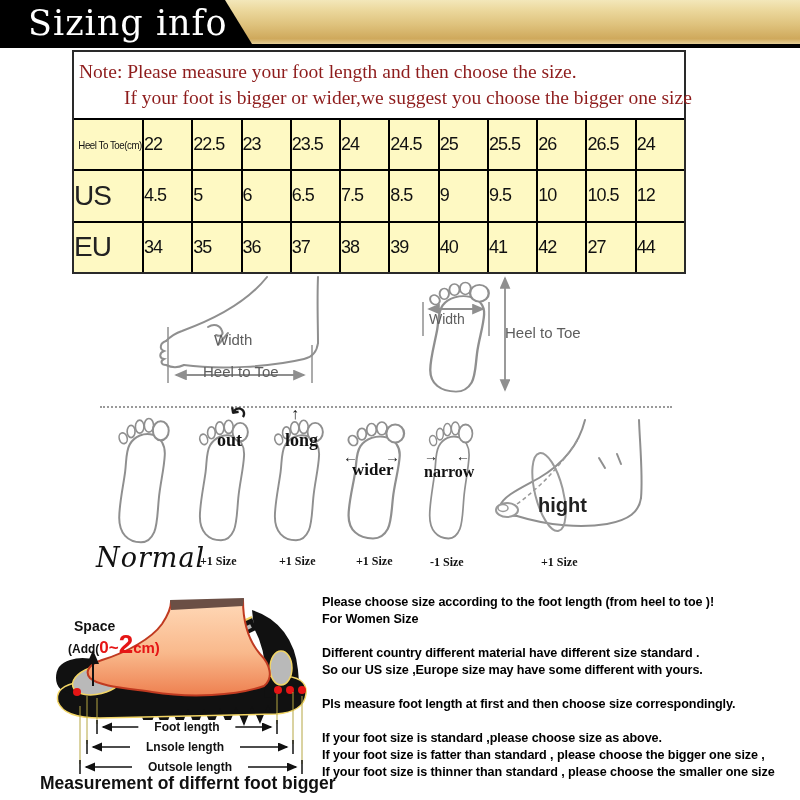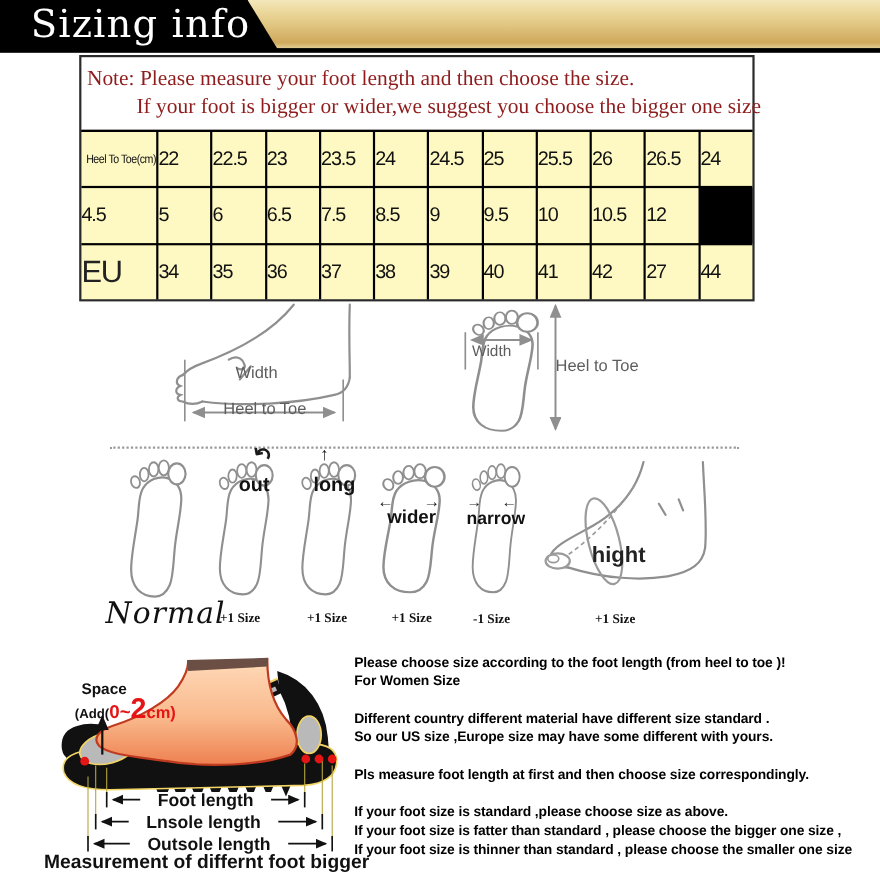--- a/index.html
+++ b/index.html
@@ -22,28 +22,28 @@
   .stable{position:absolute;left:0;top:66px;right:0;bottom:0;background:#000;border-top:2px solid #000;
           display:flex;flex-direction:column;gap:2px;}
   .srow{flex:1;display:grid;grid-template-columns:68px repeat(11,1fr);gap:2px;background:#000;}
   .cell{background:#fef9c3;display:flex;align-items:center;justify-content:flex-start;color:#111;
         font-size:18px;letter-spacing:-1px;overflow:hidden;}
   .cell.big{font-size:28px;letter-spacing:-1px;color:#222;}
   .cell.hd span{font-size:11px;letter-spacing:-0.5px;transform:scaleX(0.88);white-space:nowrap;}
   
   .lbl{position:absolute;white-space:nowrap;}
   .gray{color:#5d5d5d;font-size:15px;}
-  .ann{font-family:Liberation Sans, sans-serif;font-weight:bold;color:#111;}
+  .ann{font-family:Liberation Serif, serif;font-weight:bold;color:#111;}
   .sz{font-family:Liberation Serif, serif;font-weight:bold;font-size:12px;color:#111;}
   .script{font-family:"DejaVu Serif",serif;font-style:italic;font-size:27px;color:#111;letter-spacing:1px;}
   .dotted{position:absolute;left:100px;top:406px;width:572px;border-top:2px dotted #9a9a9a;}
   .arr{position:absolute;color:#1a1a1a;font-weight:bold;}
   
   .mlabel{position:absolute;transform:translateX(-50%);background:#fff;padding:0 16px;
-          font-size:16px;font-weight:bold;color:#111;}
+          font-size:12px;font-weight:bold;color:#111;}
   .space-t{position:absolute;left:74px;top:618px;font-size:14px;font-weight:bold;color:#111;}
   .space-line{position:absolute;left:68px;top:634px;display:flex;align-items:baseline;}
   .space-line .p1{font-size:12px;font-weight:bold;color:#111;}
   .space-line .p2{font-size:17px;font-weight:bold;color:#e51515;}
   .space-line .p3{font-size:26px;font-weight:bold;color:#e51515;line-height:20px;}
   .space-line .p4{font-size:15px;font-weight:bold;color:#e51515;}
   .caption{position:absolute;left:40px;top:773px;font-size:17.5px;font-weight:bold;color:#111;}
   
   .info{position:absolute;left:322px;top:594px;width:476px;}
   .info-line{min-height:17px;line-height:17px;font-size:12.6px;font-weight:bold;color:#000;
@@ -101,20 +101,21 @@
           <div class="cell">23.5</div>
           <div class="cell">24</div>
           <div class="cell">24.5</div>
           <div class="cell">25</div>
           <div class="cell">25.5</div>
           <div class="cell">26</div>
           <div class="cell">26.5</div>
           <div class="cell">24</div>
         </div>
       <div class="srow">
+        <div class="cell big">US</div>
       <div class="cell">4.5</div>
           <div class="cell">5</div>
           <div class="cell">6</div>
           <div class="cell">6.5</div>
           <div class="cell">7.5</div>
           <div class="cell">8.5</div>
           <div class="cell">9</div>
           <div class="cell">9.5</div>
           <div class="cell">10</div>
           <div class="cell">10.5</div>

